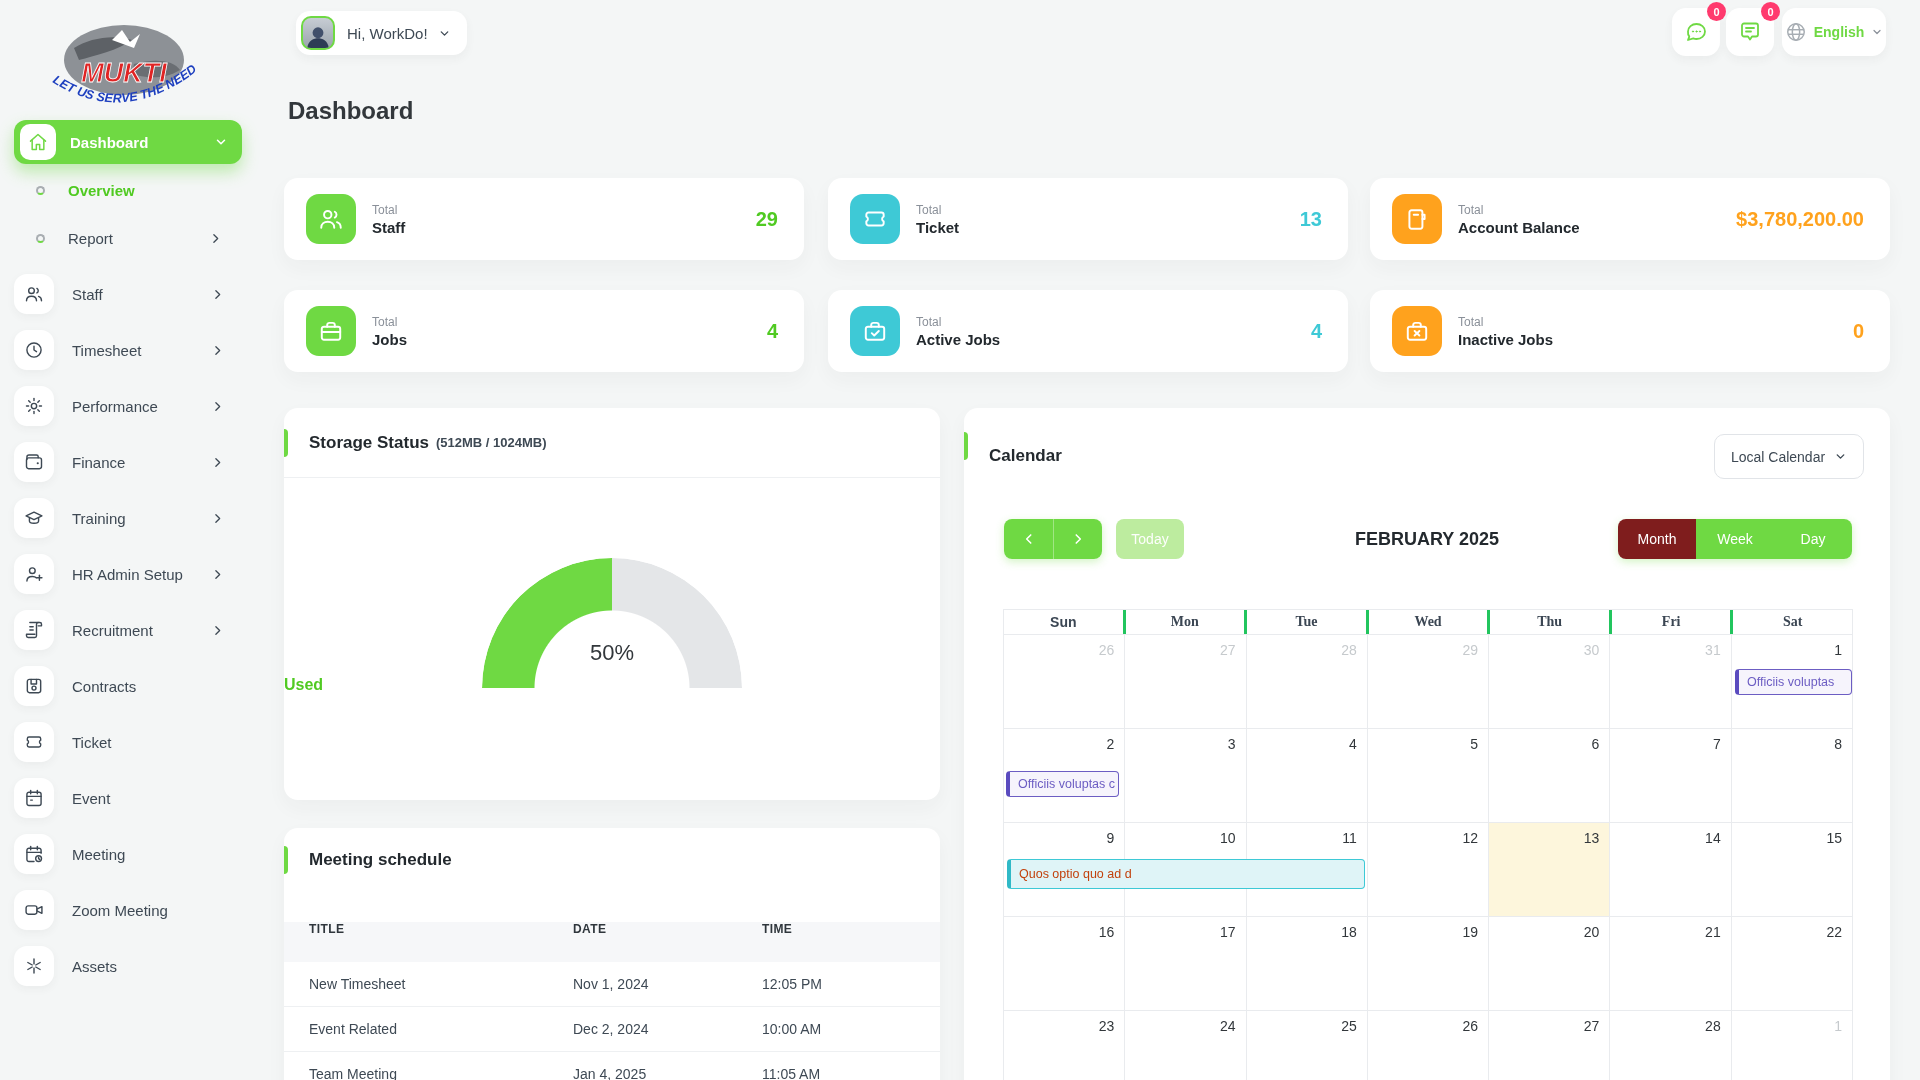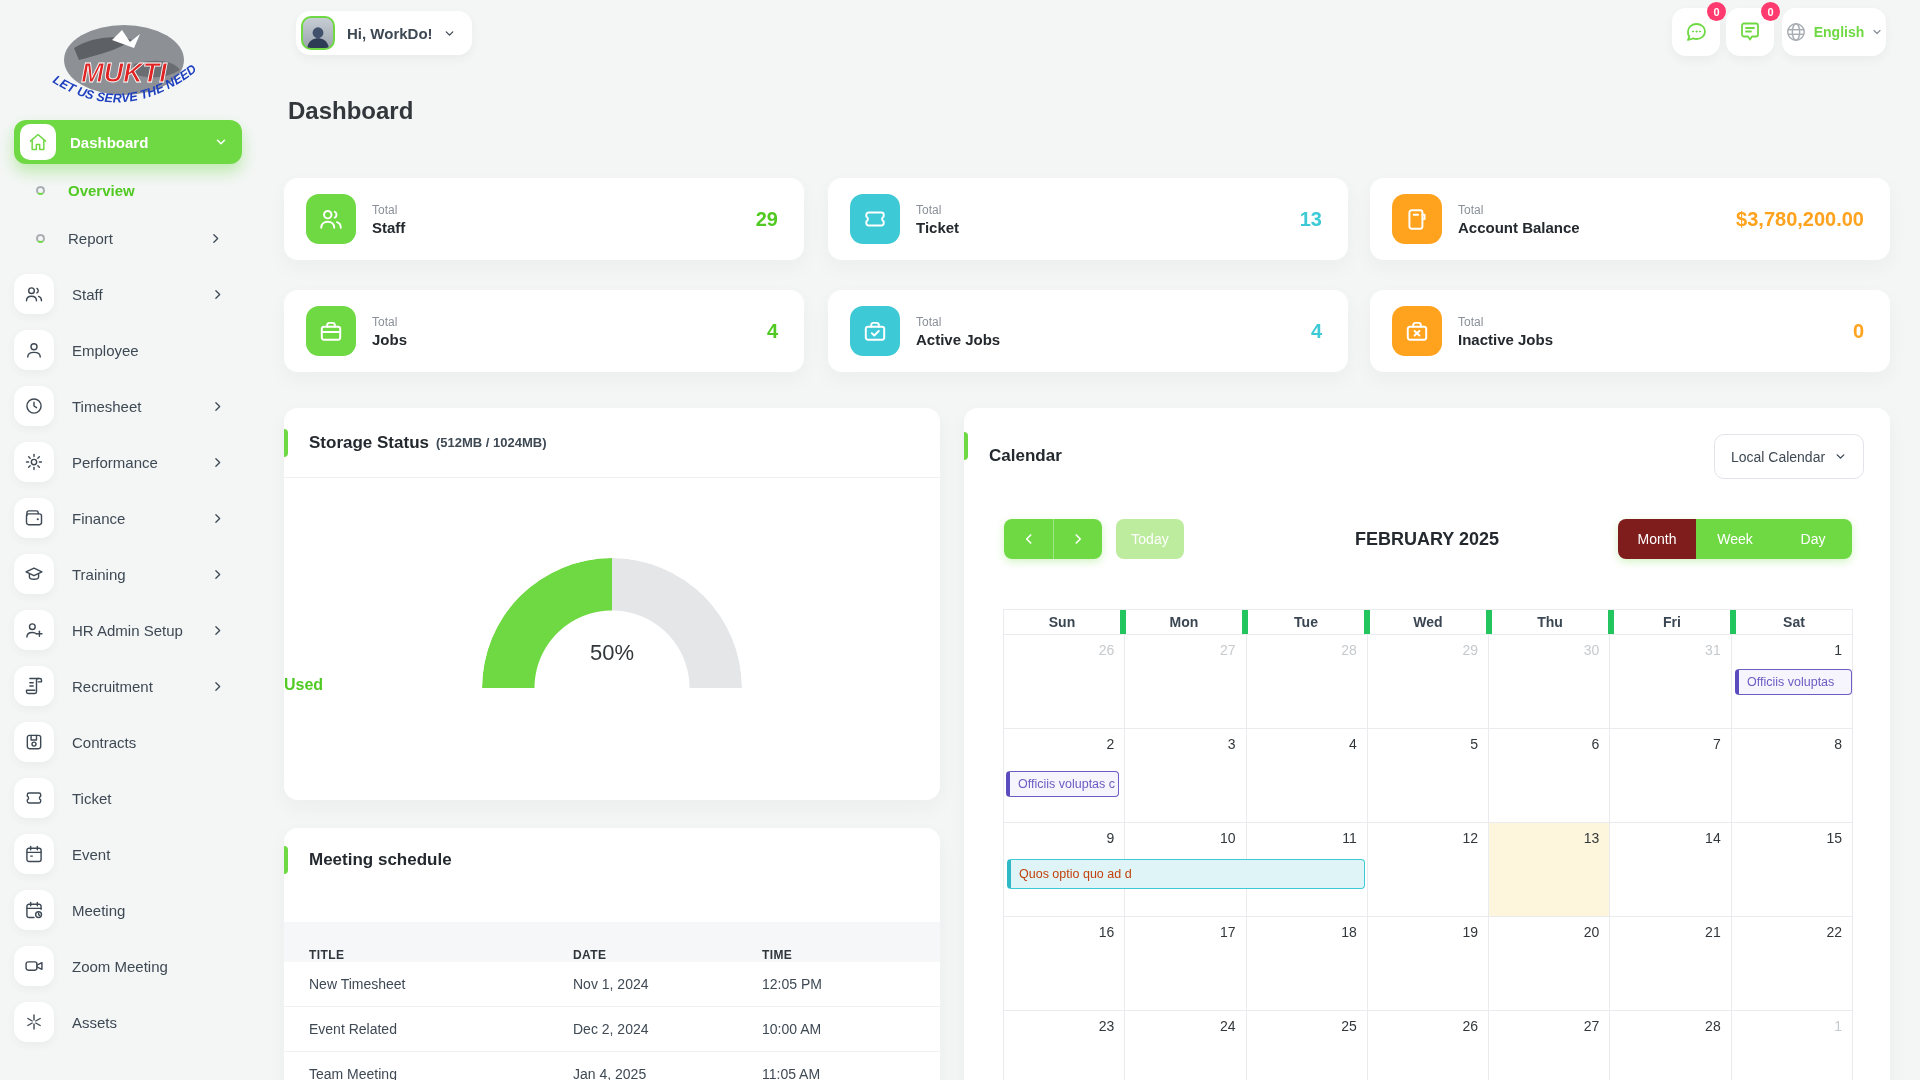--- a/index.html
+++ b/index.html
@@ -59,21 +59,21 @@
   .user-pill {
     position: absolute; left: 296px; top: 11px; height: 44px;
     background: #fff; border-radius: 14px; display: flex; align-items: center;
     padding: 0 16px 0 5px; box-shadow: 0 4px 10px rgba(50,55,59,.05); cursor: pointer;
   }
   .avatar {
     width: 34px; height: 34px; border-radius: 10px; border: 2px solid #6fd943;
     background: linear-gradient(180deg,#c7cdd4,#9aa4ad); overflow: hidden;
     display: flex; align-items: flex-end; justify-content: center;
   }
-  .user-pill .greet { margin: 0 10px 0 12px; font-size: 15px; font-weight: bold; color: #3e4954; }
+  .user-pill .greet { margin: 0 10px 0 12px; font-size: 15px; font-weight: normal; color: #3e4954; }
 
   .icon-btn {
     position: absolute; top: 8px; width: 48px; height: 48px; background: #fff;
     border-radius: 14px; box-shadow: 0 4px 10px rgba(50,55,59,.05);
     display: flex; align-items: center; justify-content: center; cursor: pointer;
   }
   .badge {
     position: absolute; top: -6px; right: -6px; min-width: 19px; height: 19px;
     background: #ff3a6e; color: #fff; border-radius: 50%; font-size: 11px; font-weight: bold;
     display: flex; align-items: center; justify-content: center;
@@ -124,21 +124,21 @@
     background: conic-gradient(from 270deg, #6fd943 0deg 90deg, #e4e6e8 90deg 180deg, transparent 180deg 360deg);
     -webkit-mask: radial-gradient(circle at center, transparent 77px, #000 78px);
             mask: radial-gradient(circle at center, transparent 77px, #000 78px);
   }
   .gauge-pct { position: absolute; left: 0; top: 232px; width: 656px; text-align: center; font-size: 22px; color: #32373b; }
   .gauge-used { position: absolute; left: 0; top: 268px; width: 656px; text-align: left; font-size: 16px; font-weight: bold; color: #50ca22; }
 
   
   .mt-headrow {
     position: absolute; left: 0; top: 94px; width: 100%; height: 40px;
-    background: #f6f7f9; display: flex; align-items: flex-end;
+    background: #f6f7f9; display: flex; align-items: flex-start;
     font-size: 12px; font-weight: bold; color: #2f363c; letter-spacing: .4px;
   }
   .mt-row {
     position: absolute; left: 0; width: 100%; height: 45px;
     display: flex; align-items: center; font-size: 14px; color: #3e4954;
     border-bottom: 1px solid #eef0f2;
   }
   .col-title { padding-left: 25px; width: 289px; }
   .col-date  { width: 189px; }
   .col-time  { width: 150px; }
@@ -172,21 +172,21 @@
 
   .cal-grid {
     position: absolute; left: 39px; top: 201px; width: 850px; height: 500px;
     border: 1px solid #e9ebee;
   }
   .cal-weekdays { display: flex; height: 25px; border-bottom: 1px solid #e9ebee; }
   .cal-weekdays .wd {
     flex: 1; display: flex; align-items: center; justify-content: center;
     font-size: 14px; font-weight: bold; color: #3b4653;
   }
-  .cal-weekdays .wd + .wd { border-left: 6px solid #22c55e; }
+  .cal-weekdays .wd + .wd { border-left: 3px solid #22c55e; font-family: Liberation Serif, serif; }
   .cal-week { display: flex; height: 94px; border-bottom: 1px solid #e9ebee; }
   .cal-day {
     flex: 1; font-size: 14px; color: #32373b; text-align: right;
     padding: 7px 10px 0 0; cursor: pointer;
   }
   .cal-day + .cal-day { border-left: 1px solid #e9ebee; }
   .cal-day.muted { color: #c6cacd; }
   .cal-day.today { background: #fdf6dc; }
 
   .event {
@@ -261,29 +261,20 @@
           </svg>
       </span>
       <span class="nlabel">Staff</span>
       <span class="rowchev">
           <svg width="13" height="13" viewBox="0 0 24 24" class="ic" style="stroke-width:2.4">
             <path d="M9 5 L16 12 L9 19"></path>
           </svg>
         </span>
     </div>
 
-    <div class="nav-item">
-      <span class="iconbox">
-        <svg width="20" height="20" viewBox="0 0 24 24" class="ic">
-            <circle cx="12" cy="8" r="3.6"></circle>
-            <path d="M4.5 20.5 C4.5 16.5 7.8 14.8 12 14.8 C16.2 14.8 19.5 16.5 19.5 20.5"></path>
-          </svg>
-      </span>
-      <span class="nlabel">Employee</span>
-    </div>
 
 
     <div class="nav-item">
       <span class="iconbox">
         <svg width="20" height="20" viewBox="0 0 24 24" class="ic">
             <circle cx="12" cy="12" r="8.5"></circle>
             <path d="M12 7.5 V12 L15 14"></path>
           </svg>
       </span>
       <span class="nlabel">Timesheet</span>

